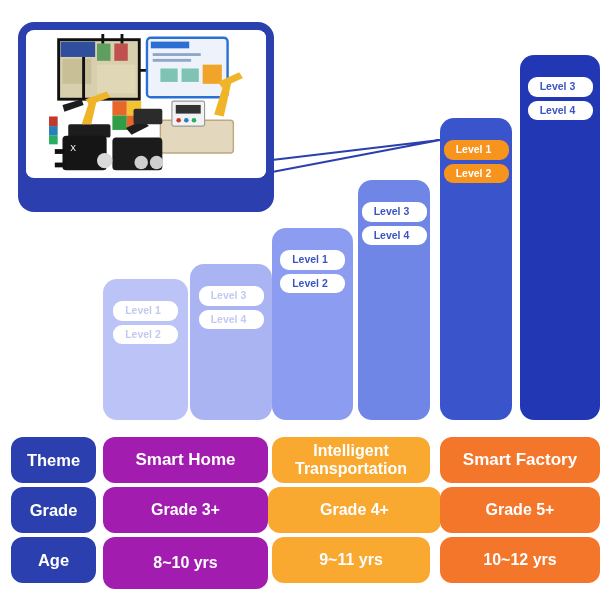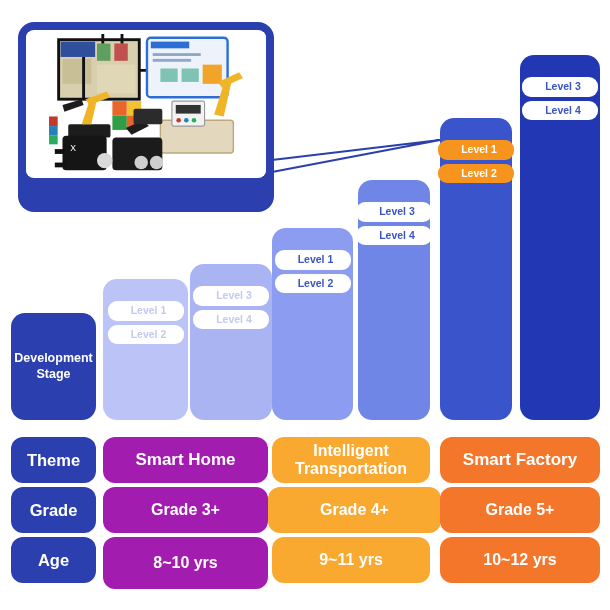--- a/index.html
+++ b/index.html
@@ -27,21 +27,21 @@
     gap:4px;
   }
   .pill{
     display:block;
     min-width:52px;
     text-align:center;
     border-radius:9px;
     font-size:10.5px;
     font-weight:700;
     line-height:1;
-    padding:4px 9px 5px 15px;
+    padding:4px 9px 5px 4px;
     white-space:nowrap;
   }
   .pill.white{ background:#ffffff; color:#3b54c4; }
   .pill.faint{ background:#ffffff; color:#c3c9ef; }
   .pill.orange{ background:#f7941e; color:#ffffff; }
 
   
   #dev-stage{
     position:absolute;
     border-radius:14px;
@@ -146,26 +146,20 @@
         </div>
       </div>
       <div class="bar" style="left: 520px; top: 55px; width: 80px; height: 365px; background: rgb(34, 55, 180);">
         <div class="levels" style="top: 22px;">
           <span class="pill white">Level 3</span>
           <span class="pill white">Level 4</span>
         </div>
       </div>
     </div>
 
-  <div id="dev-stage" style="left: 11px; top: 313px; width: 85px; height: 107px; background: rgb(43, 63, 174);">
-    <span>
-      <span>Development</span><br>
-      <span>Stage</span>
-    </span>
-  </div>
 
   <div id="callout">
     <div id="callout-photo">
       <svg viewBox="0 0 250 150" width="100%" height="100%" preserveAspectRatio="xMidYMid meet">
         <rect x="0" y="0" width="250" height="150" fill="#ffffff"></rect>
 
         <rect x="34" y="8" width="84" height="62" fill="#d8cfae" stroke="#111" stroke-width="3"></rect>
         <rect x="36" y="10" width="36" height="16" fill="#2f4f9c"></rect>
         <rect x="38" y="28" width="30" height="26" fill="#c9bf97"></rect>
         <rect x="74" y="12" width="14" height="18" fill="#5e9e5e"></rect>

